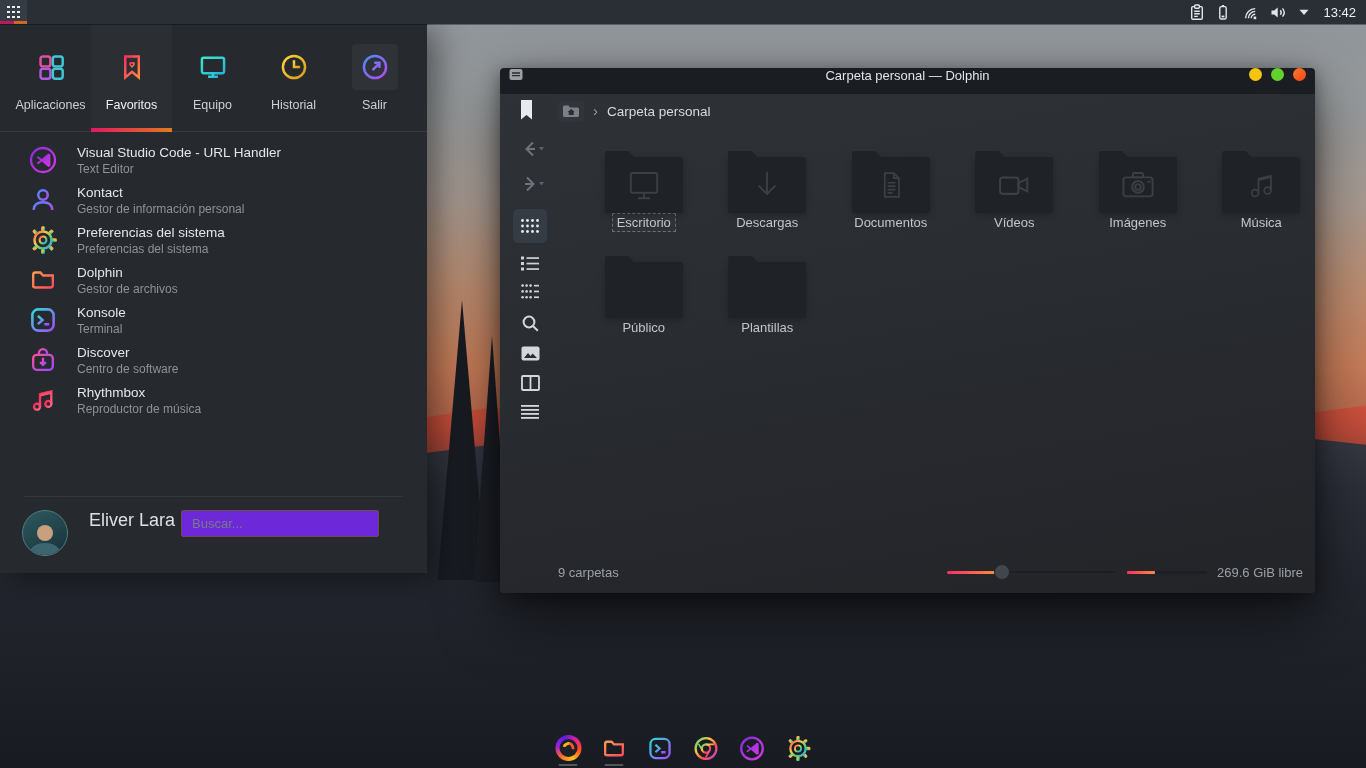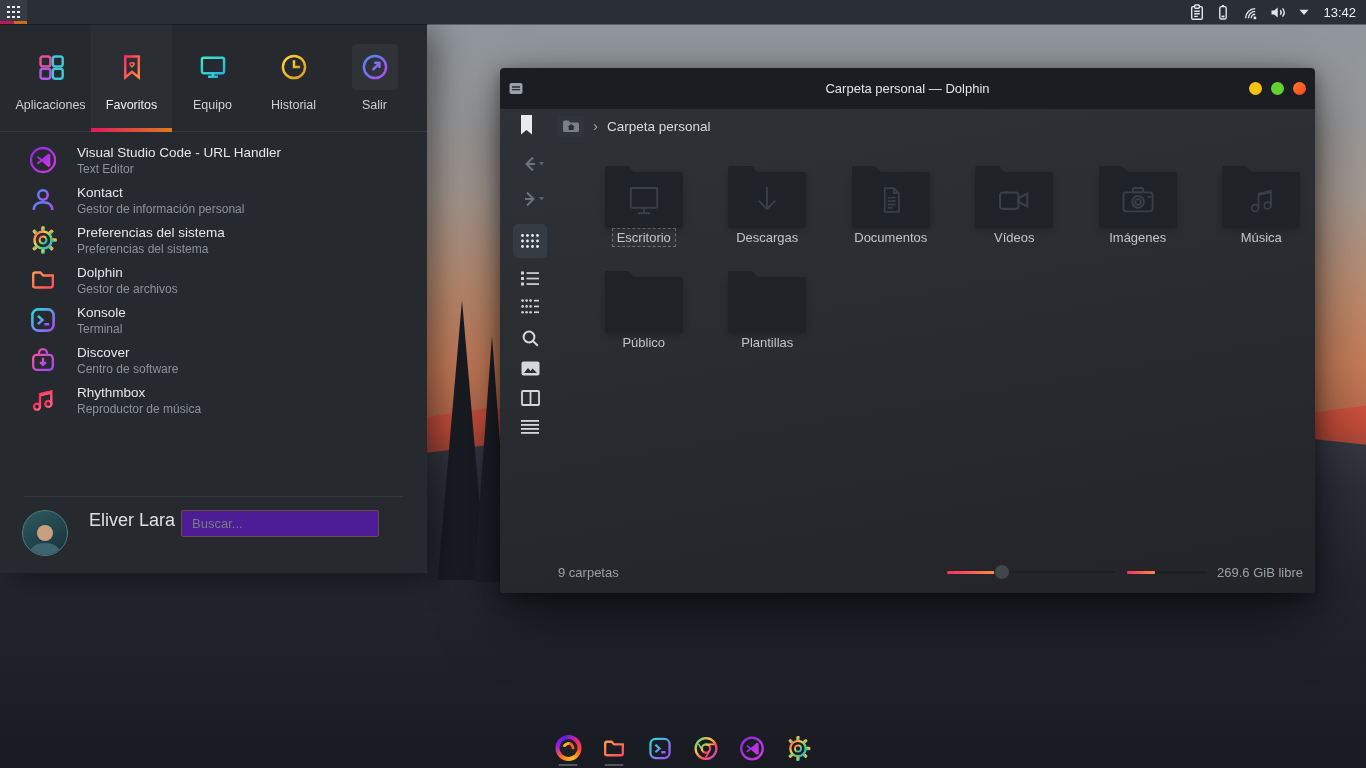--- a/index.html
+++ b/index.html
@@ -54,28 +54,28 @@
   .app .an{color:#e3e6e9;font-size:13.5px}
   .app .ad{color:#8d9298;font-size:12px}
   .userarea{margin-top:auto;padding:0 22px 17px 22px}
   .udiv{height:1px;background:#34383d;margin:0 2px 13px 2px}
   .urow{display:flex;gap:21px;align-items:flex-start}
   .avatar{width:46px;height:46px;border-radius:50%;flex:none;overflow:hidden;
     background:linear-gradient(150deg,#2e5a60 0%,#173038 100%);border:1px solid #4d7d80;box-sizing:border-box;
     display:flex;align-items:flex-end;justify-content:center}
   .ucol{flex:1;display:flex;flex-direction:row;gap:6px;min-width:0}
   .uname{color:#dde0e3;font-size:18px;line-height:20px}
-  .usearch input{width:100%;box-sizing:border-box;height:27px;background:#4c1d95;
+  .usearch input{width:100%;box-sizing:border-box;height:27px;background:#6d28d9;
     border:1px solid #6e4a49;border-radius:2px;color:#cfd3d7;font-size:13px;padding:0 10px;outline:none}
   .usearch input::placeholder{color:#777c82}
   
   .window{position:absolute;left:500px;top:68px;width:815px;height:525px;border-radius:4px;overflow:hidden;
     z-index:30;display:flex;flex-direction:column;
     box-shadow:0 22px 60px rgba(0,0,0,.55),0 4px 18px rgba(0,0,0,.4)}
-  .titlebar{height:41px;background:#1a1d21;display:flex;align-items:center;padding:0 9px;position:relative;flex:none}
+  .titlebar{height:26px;background:#1a1d21;display:flex;align-items:flex-start;padding:0 9px;position:relative;flex:none}
   .tb-title{position:absolute;left:0;right:0;text-align:center;color:#e2e5e8;font-size:13px}
   .tb-btns{margin-left:auto;display:flex;gap:9px;z-index:1}
   .tb-btn{width:13px;height:13px;border-radius:50%}
   .tb-btn.min{background:#f5c40f}
   .tb-btn.max{background:#63d22e}
   .tb-btn.close{background:linear-gradient(145deg,#ff7a26,#f4431f)}
   .winbody{flex:1;position:relative;background:linear-gradient(170deg,#2e3136 0%,#292c31 45%,#26282d 70%,#222428 100%);
     display:flex;flex-direction:column}
   .bookmark{position:absolute;left:20px;top:5px}
   .breadcrumb{position:absolute;left:58px;top:5px;display:flex;align-items:center;gap:9px;height:24px}

